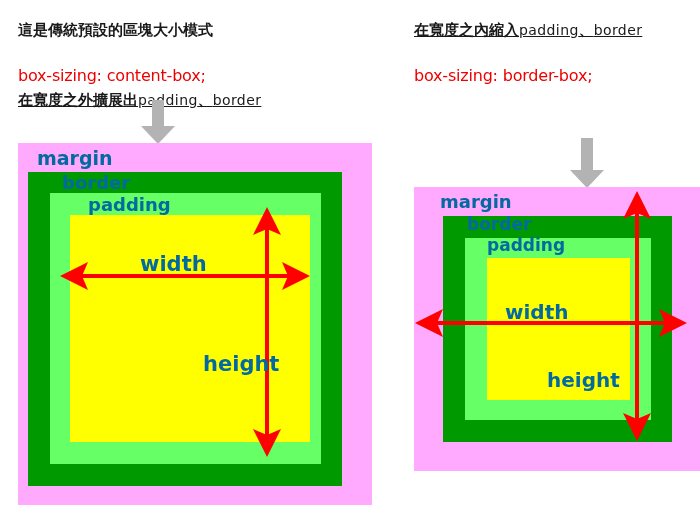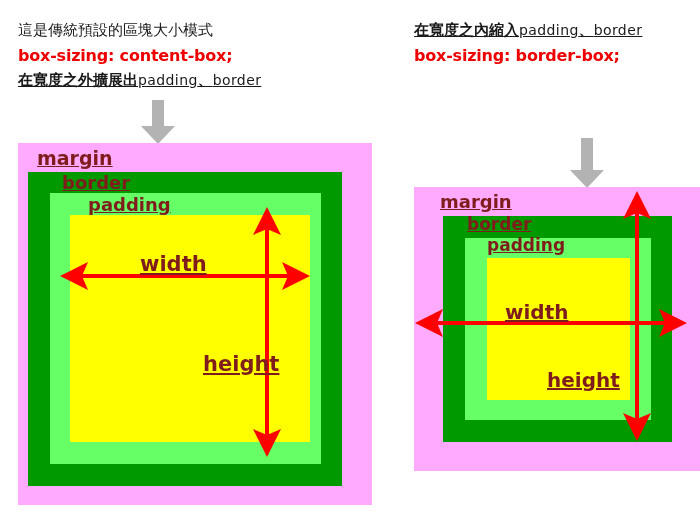--- a/index.html
+++ b/index.html
@@ -21,29 +21,30 @@
     position: absolute;
     white-space: nowrap;
   }
   #caption-left  { left: 18px;  top: 18px; }
   #caption-right { left: 414px; top: 18px; }
 
   .cap-line {
     display: block;
     font-size: 15px;
     line-height: 25px;
-    font-weight: normal;
+    font-weight: bold;
     color: #1a1a1a;
     letter-spacing: 0px;
   }
   .cap-line.code {
     color: #ee0000;
     font-size: 16px;
-    font-weight: bold;
+    font-weight: normal;
     letter-spacing: -0.2px;
+    margin-top: 20px;
   }
   .cap-line.mixed {
     font-weight: bold;
     text-decoration: underline;
   }
   .cap-line.mixed .latin {
     font-weight: normal;
     font-size: 14px;
     letter-spacing: 0.4px;
   }
@@ -98,23 +99,22 @@
 
   #diagram-right .margin-box  { left: 414px; top: 187px; width: 292px; height: 284px; }
   #diagram-right .border-box  { left: 443px; top: 216px; width: 229px; height: 226px; }
   #diagram-right .padding-box { left: 465px; top: 238px; width: 186px; height: 182px; }
   #diagram-right .content-box { left: 487px; top: 258px; width: 143px; height: 142px; }
 
   
   .box-label {
     position: absolute;
     font-weight: bold;
-    color: #7f1d1d;
+    color: #0369a1;
     white-space: nowrap;
-    text-decoration: underline;
   }
   #diagram-left  .lbl-margin  { left: 37px;  top: 147px; font-size: 19px; }
   #diagram-left  .lbl-border  { left: 62px;  top: 172px; font-size: 18px; }
   #diagram-left  .lbl-padding { left: 88px;  top: 194px; font-size: 18px; }
   #diagram-left  .lbl-width   { left: 140px; top: 252px; font-size: 21px; }
   #diagram-left  .lbl-height  { left: 203px; top: 352px; font-size: 21px; }
 
   #diagram-right .lbl-margin  { left: 440px; top: 191px; font-size: 18px; }
   #diagram-right .lbl-border  { left: 467px; top: 214px; font-size: 17px; }
   #diagram-right .lbl-padding { left: 487px; top: 235px; font-size: 17px; }

